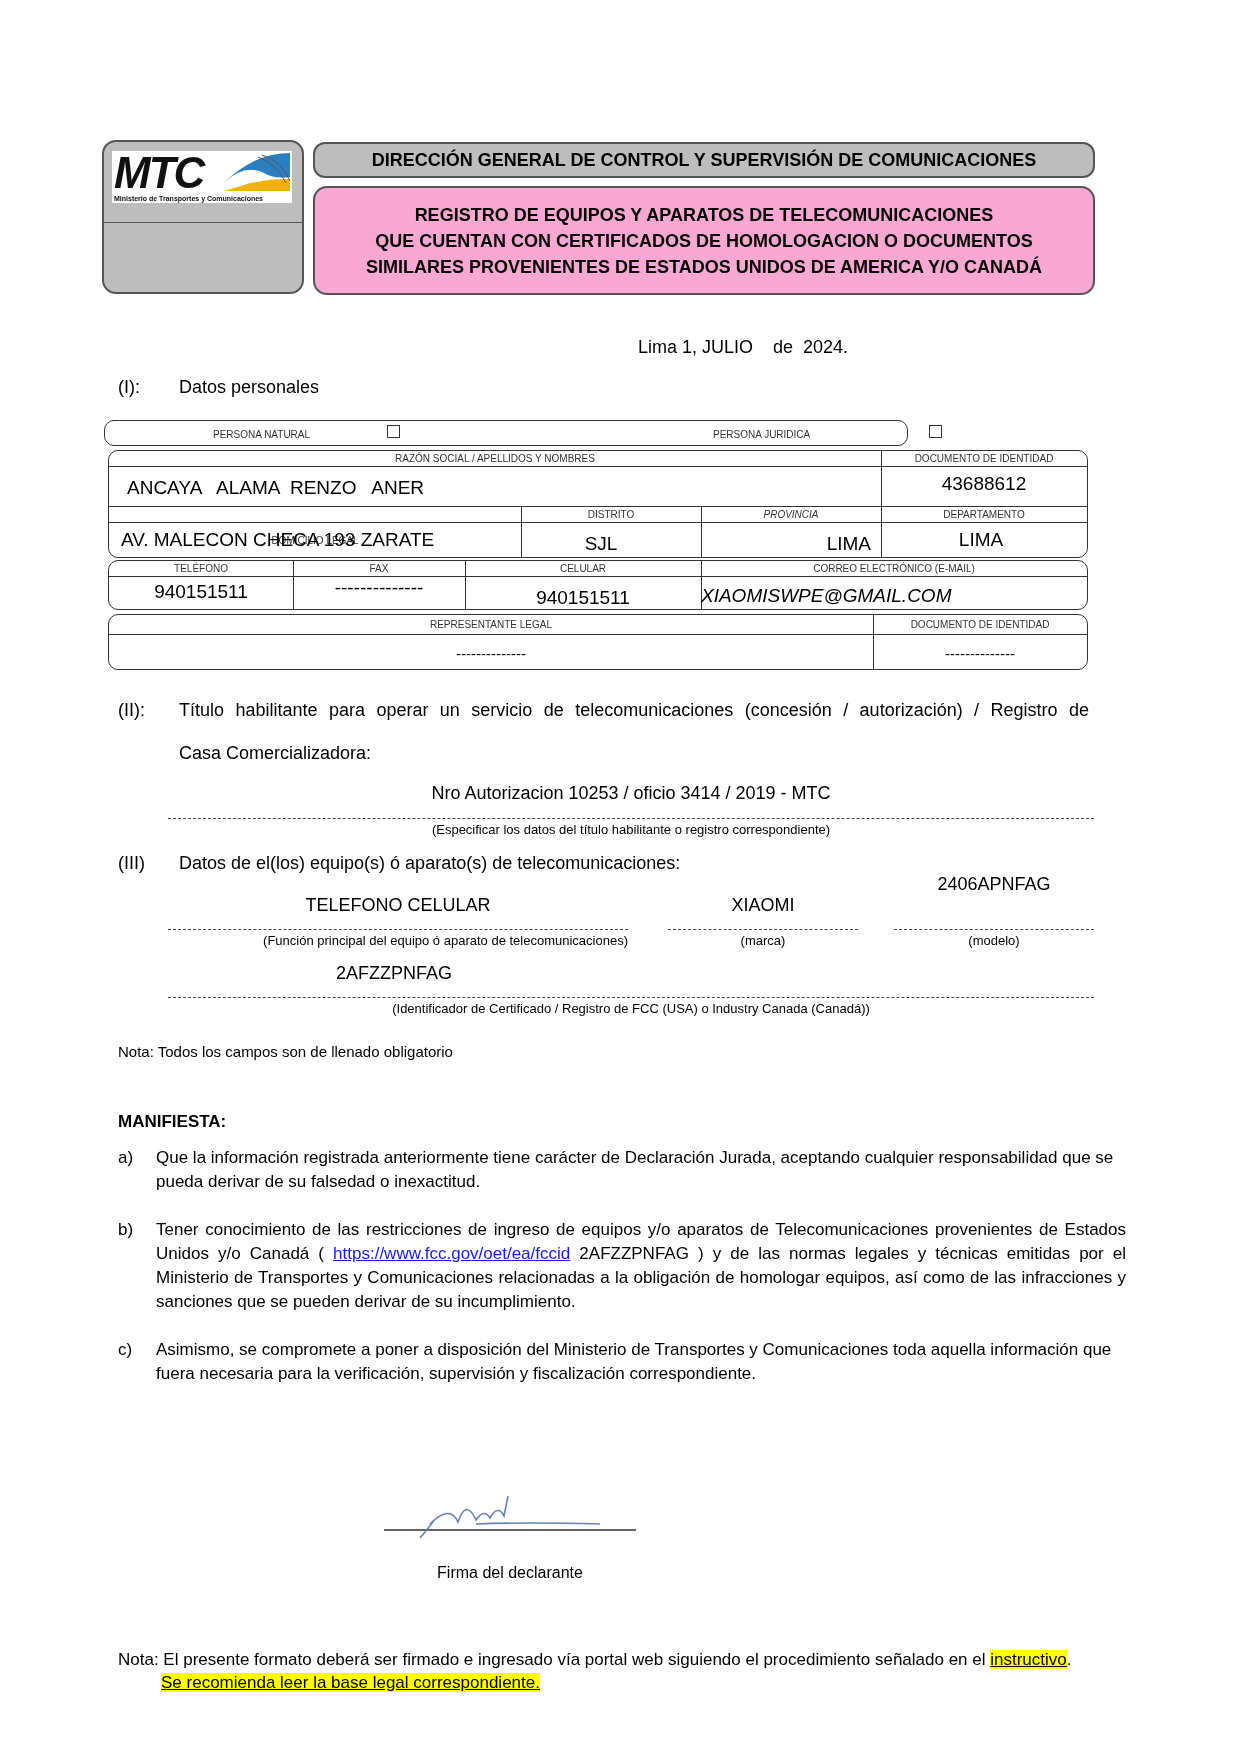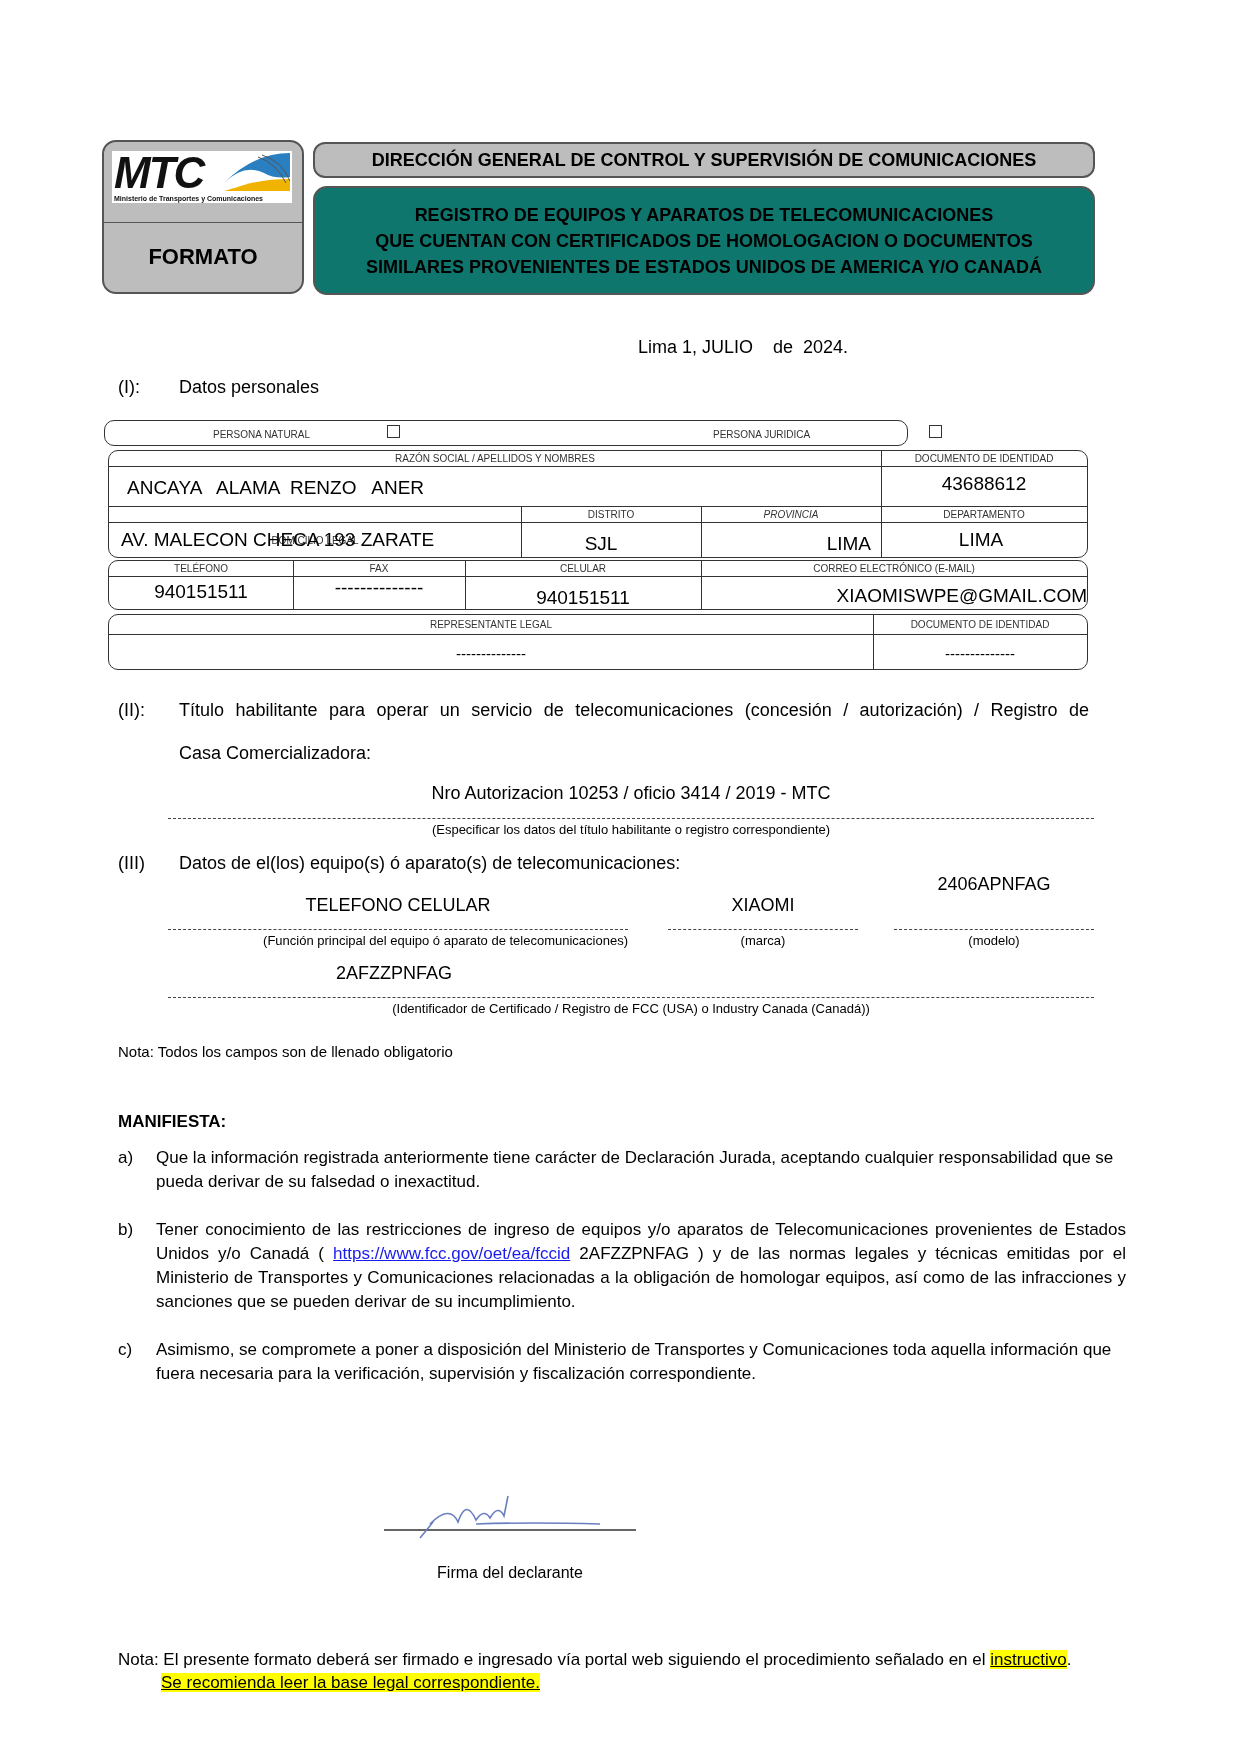--- a/index.html
+++ b/index.html
@@ -9,21 +9,21 @@
   
   .hdr-left { left:102px; top:140px; width:202px; height:154px; background:#bdbdbd; border:2px solid #555; border-radius:14px; box-sizing:border-box; overflow:hidden; }
   .logo-box { position:absolute; left:8px; top:9px; width:180px; height:52px; background:#fff; }
   .logo-mtc { position:absolute; left:2px; top:0px; font-size:44px; font-weight:bold; font-style:italic; letter-spacing:-2px; color:#111; line-height:44px; }
   .logo-sub { position:absolute; left:2px; bottom:1px; font-size:7px; font-weight:bold; color:#111; white-space:nowrap; }
   .logo-wave { position:absolute; left:112px; top:2px; width:66px; height:38px; }
   .hdr-divider { position:absolute; left:0; right:0; top:80px; border-top:1.5px solid #555; }
   .formato { position:absolute; left:0; right:0; top:80px; bottom:0; display:flex; align-items:center; justify-content:center; font-size:22px; font-weight:bold; }
 
   .hdr-top { left:313px; top:142px; width:782px; height:36px; background:#bdbdbd; border:2px solid #555; border-radius:12px; box-sizing:border-box; display:flex; align-items:center; justify-content:center; font-size:18px; font-weight:bold; }
-  .hdr-main { left:313px; top:186px; width:782px; height:109px; background:#0f766e; border:2px solid #555; border-radius:14px; box-sizing:border-box; display:flex; flex-direction:column; align-items:center; justify-content:center; font-size:18px; font-weight:bold; line-height:26px; text-align:center; }
+  .hdr-main { left:313px; top:186px; width:782px; height:109px; background:#f9a8d4; border:2px solid #555; border-radius:14px; box-sizing:border-box; display:flex; flex-direction:column; align-items:center; justify-content:center; font-size:18px; font-weight:bold; line-height:26px; text-align:center; }
 
   .date { left:638px; top:337px; font-size:18px; }
   .sec-label { font-size:18px; }
 
   
   .fbox { position:absolute; border:1.5px solid #333; border-radius:10px; box-sizing:border-box; }
   .lbl { position:absolute; font-size:10px; color:#333; text-align:center; white-space:nowrap; }
   .val { position:absolute; font-size:19px; white-space:nowrap; }
   .hline { position:absolute; border-top:1px solid #333; }
   .vline { position:absolute; border-left:1px solid #333; }
@@ -44,21 +44,20 @@
     <svg class="logo-wave" viewBox="0 0 66 38">
       <path d="M0 38 L66 38 L66 26 Q40 26 20 32 Z" fill="#f0b400"></path>
       <path d="M0 30 Q20 10 40 20 Q50 26 66 24 L66 0 Q30 0 0 30 Z" fill="#2a7fc0"></path>
       <path d="M10 34 Q24 18 36 26" stroke="#fff" stroke-width="3" fill="none"></path>
       <path d="M34 4 Q52 10 62 30" stroke="#555" stroke-width="1" fill="none"></path>
       <path d="M38 2 Q58 8 66 28" stroke="#555" stroke-width="1" fill="none"></path>
     </svg>
     <div class="logo-sub">Ministerio de Transportes y Comunicaciones</div>
   </div>
   <div class="hdr-divider"></div>
-  <div class="formato">FORMATO</div>
 </div>
 
 <div class="abs hdr-top">DIRECCIÓN GENERAL DE CONTROL Y SUPERVISIÓN DE COMUNICACIONES</div>
 
 <div class="abs hdr-main">
   <div>REGISTRO DE  EQUIPOS Y APARATOS DE TELECOMUNICACIONES</div>
   <div>QUE CUENTAN CON CERTIFICADOS DE HOMOLOGACION  O DOCUMENTOS</div>
   <div>SIMILARES PROVENIENTES DE ESTADOS UNIDOS DE AMERICA Y/O CANADÁ</div>
 </div>
 
@@ -105,21 +104,21 @@
   <div class="vline" style="left:592px; top:0; bottom:0;"></div>
 
   <div class="lbl" style="left:0; width:184px; top:2px;">TELÉFONO</div>
   <div class="lbl" style="left:184px; width:172px; top:2px;">FAX</div>
   <div class="lbl" style="left:356px; width:236px; top:2px;">CELULAR</div>
   <div class="lbl" style="left:592px; width:386px; top:2px;">CORREO ELECTRÓNICO (E-MAIL)</div>
 
   <div class="val" style="left:0; width:184px; top:20px; text-align:center;">940151511</div>
   <div class="val" style="left:184px; width:172px; top:16px; text-align:center;">--------------</div>
   <div class="val" style="left:356px; width:236px; top:26px; text-align:center;">940151511</div>
-  <div class="val" style="left:592px; width:386px; top:24px; text-align:right;">XIAOMISWPE@GMAIL.COM</div>
+  <div class="val" style="left:592px; width:386px; top:24px; text-align:left;font-style:italic;">XIAOMISWPE@GMAIL.COM</div>
 </div>
 
 <div class="fbox" style="left:108px; top:614px; width:980px; height:56px;">
   <div class="hline" style="left:0; right:0; top:19px;"></div>
   <div class="vline" style="left:764px; top:0; bottom:0;"></div>
   <div class="lbl" style="left:0; width:764px; top:4px;">REPRESENTANTE LEGAL</div>
   <div class="lbl" style="left:764px; width:214px; top:4px;">DOCUMENTO DE IDENTIDAD</div>
   <div class="val" style="left:0; width:764px; top:30px; text-align:center; font-size:15px;">--------------</div>
   <div class="val" style="left:764px; width:214px; top:30px; text-align:center; font-size:15px;">--------------</div>
 </div>

